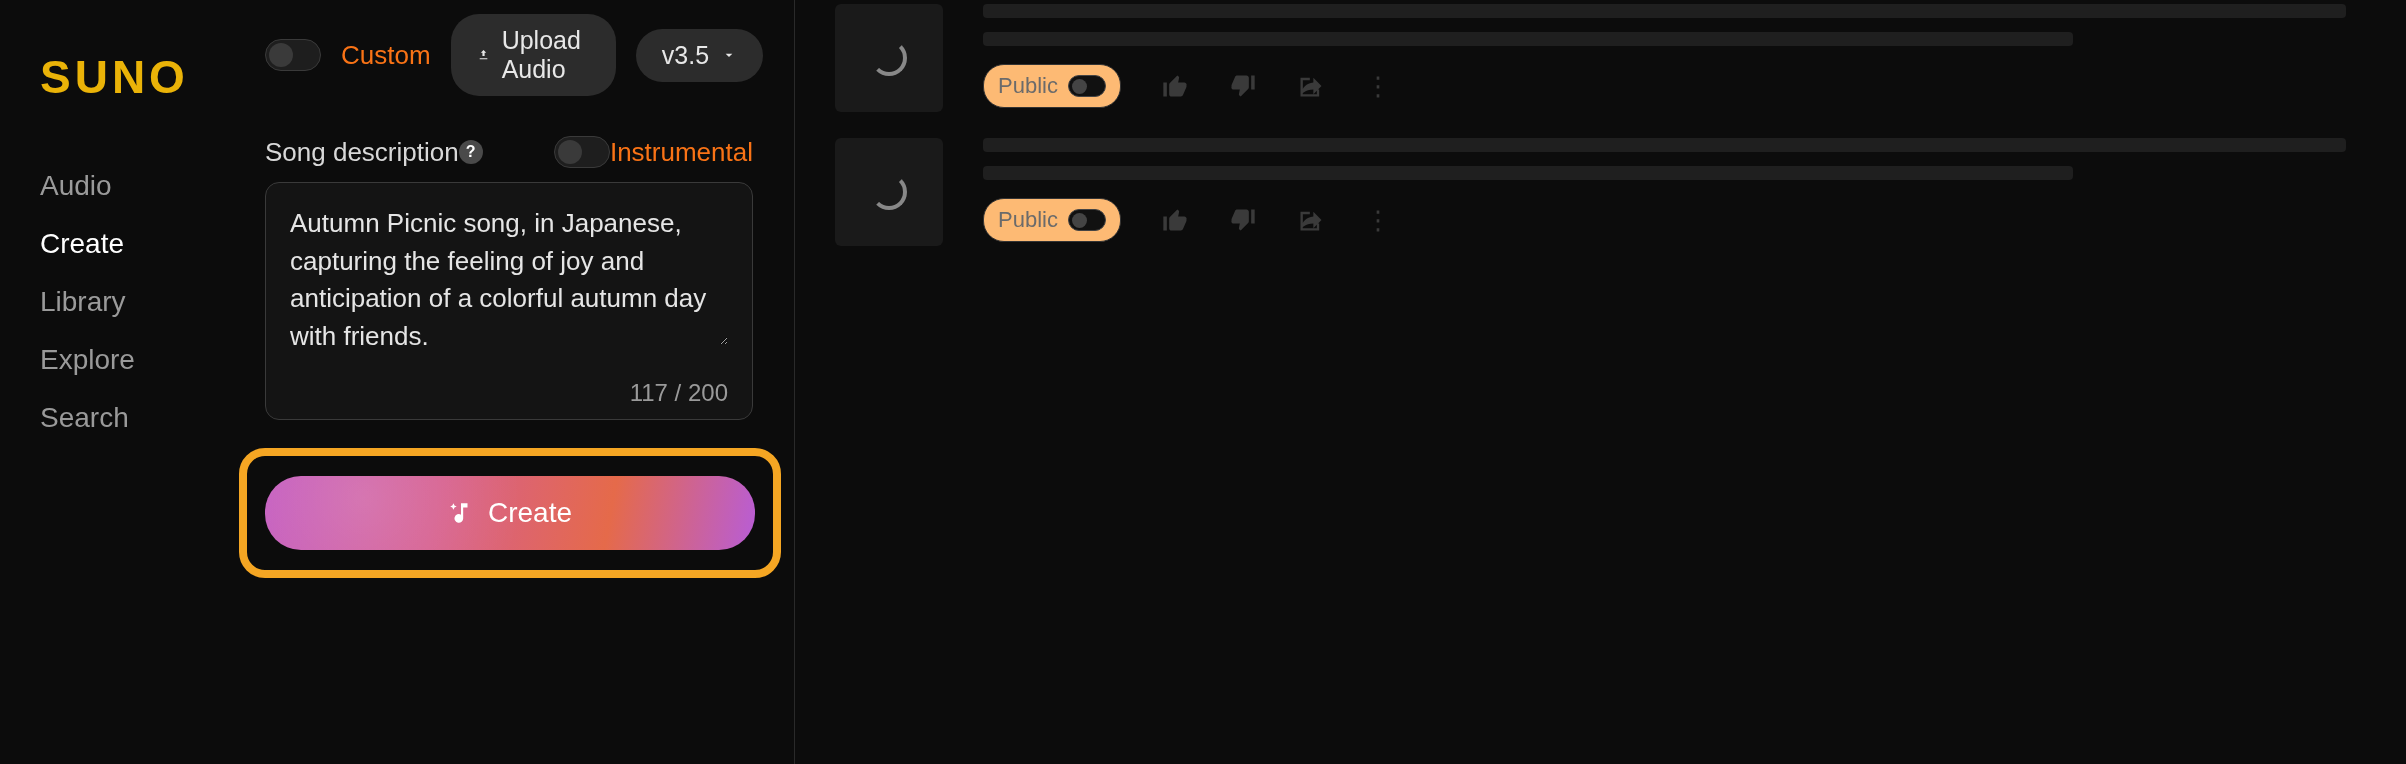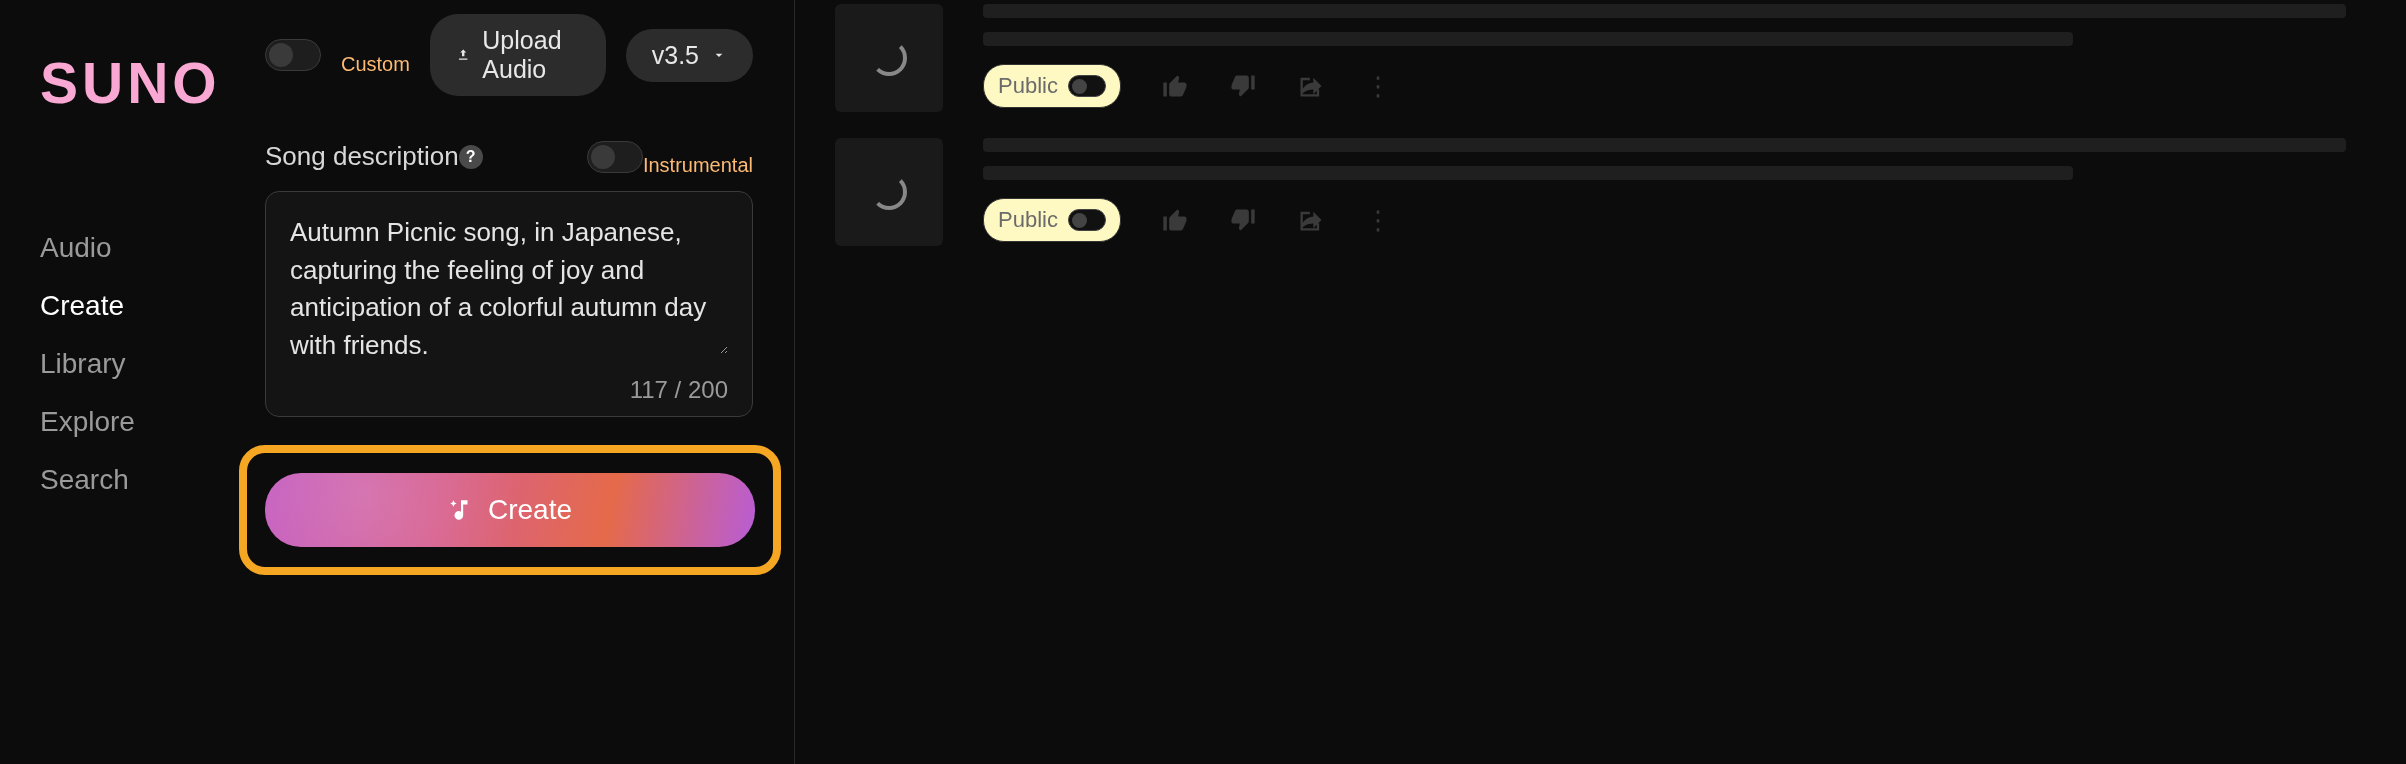--- a/index.html
+++ b/index.html
@@ -13,25 +13,25 @@
     display: flex;
   }
 
   
   .sidebar {
     width: 265px;
     padding: 50px 40px 0 40px;
     flex-shrink: 0;
   }
   .logo {
-    font-size: 57px;
+    font-size: 46px;
     font-weight: 900;
     letter-spacing: 4px;
-    color: #f9a8d4;
-    margin-bottom: 116px;
+    color: #eab308;
+    margin-bottom: 66px;
     font-family: "Arial Black", sans-serif;
   }
   .nav-item {
     font-size: 28px;
     color: #9a9a9a;
     margin-bottom: 26px;
     cursor: pointer;
   }
   .nav-item.active { color: #fff; }
 
@@ -62,23 +62,22 @@
     content: "";
     position: absolute;
     width: 24px;
     height: 24px;
     border-radius: 50%;
     background: #3a3a3a;
     top: 3px;
     left: 3px;
   }
   .top-label {
-    font-size: 20px;
-    color: #fdba74;
-    margin-top: 18px;
+    font-size: 26px;
+    color: #f97316;
   }
   .pill {
     display: flex;
     align-items: center;
     gap: 12px;
     background: #2c2c2c;
     border-radius: 28px;
     padding: 12px 26px;
     font-size: 25px;
     color: #e8e8e8;
@@ -135,21 +134,21 @@
     resize: vertical;
     font-size: 26px;
     line-height: 1.45;
     color: #e5e5e5;
     font-family: inherit;
   }
   .counter {
     text-align: right;
     font-size: 24px;
     color: #9a9a9a;
-    margin-top: 18px;
+    margin-top: 30px;
   }
 
   .create-highlight {
     border: 8px solid #f5a623;
     border-radius: 26px;
     padding: 20px 18px;
     margin-left: -26px;
     margin-right: -28px;
   }
   .create-btn {
@@ -220,21 +219,21 @@
   .result-actions {
     display: flex;
     align-items: center;
     gap: 40px;
     margin-top: 18px;
   }
   .public-pill {
     display: flex;
     align-items: center;
     gap: 10px;
-    background: #fef9c3;
+    background: #fdba74;
     border: 1px solid #333;
     border-radius: 21px;
     padding: 8px 14px;
     font-size: 22px;
     color: #6b6b6b;
   }
   .mini-toggle {
     width: 38px;
     height: 22px;
     border-radius: 11px;

